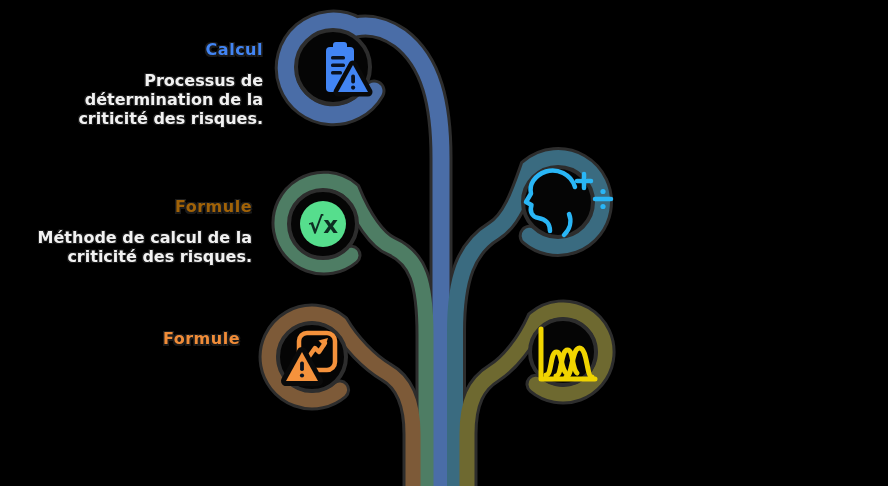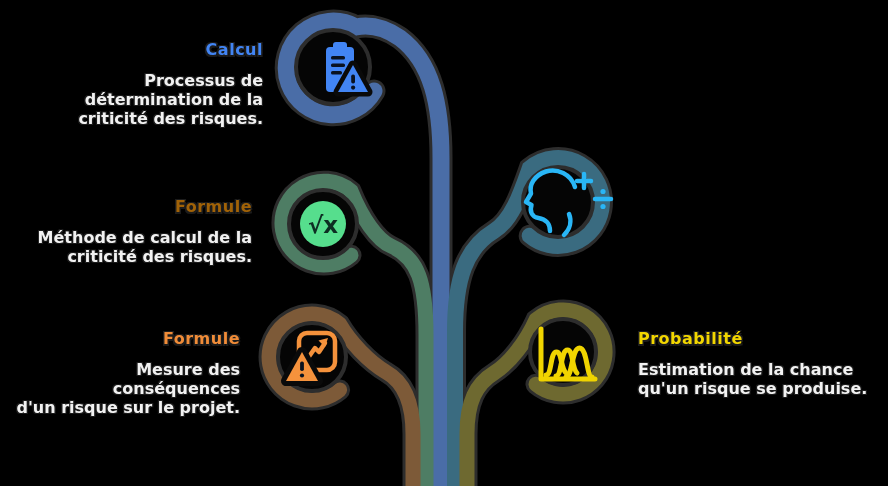--- a/index.html
+++ b/index.html
@@ -127,24 +127,17 @@
   </div>
 
   <div class="label align-right" style="left:22px;top:197px;width:230px;">
     <div class="title" style="color: #a16207;">Formule</div>
     <div class="desc">Méthode de calcul de la
 criticité des risques.</div>
   </div>
 
   <div class="label align-right" style="left:10px;top:329px;width:230px;">
     <div class="title" style="color: rgb(240, 140, 56);">Formule</div>
-    <div class="desc">Mesure des conséquences
-d'un risque sur le projet.</div>
   </div>
 
 
-  <div class="label align-left" style="left:638px;top:329px;width:235px;">
-    <div class="title" style="color: rgb(242, 214, 0);">Probabilité</div>
-    <div class="desc">Estimation de la chance
-qu'un risque se produise.</div>
-  </div>
 
 </div>
 
 </body></html>

